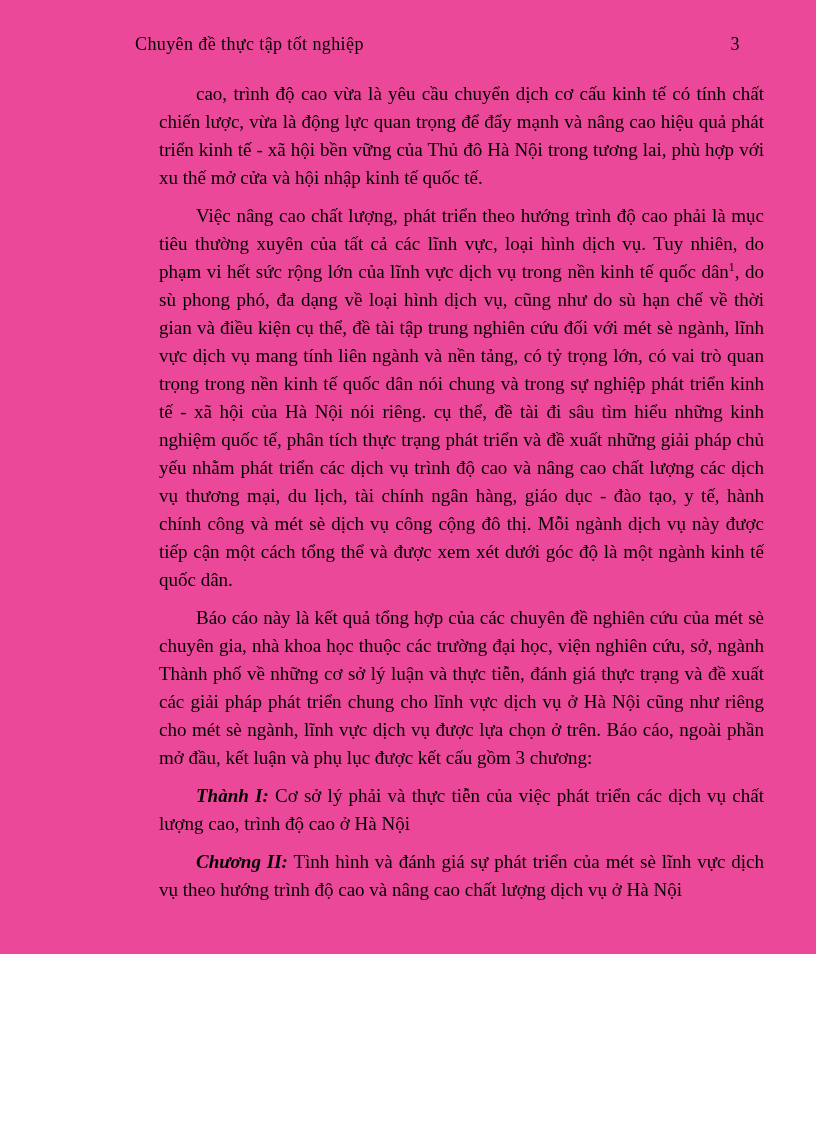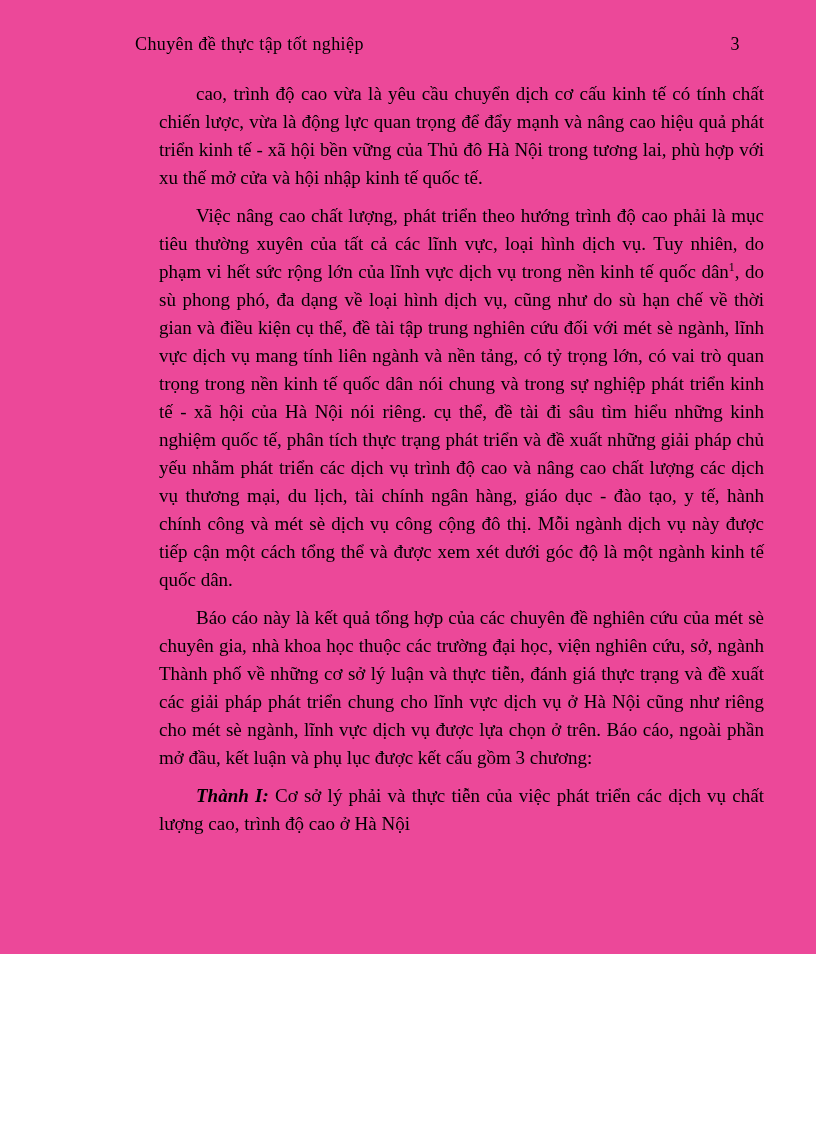--- a/index.html
+++ b/index.html
@@ -68,17 +68,18 @@
   <div class="page-header">
     <span class="header-title">Chuyên đề thực tập tốt nghiệp</span>
     <span class="header-pagenum">3</span>
   </div>
 
   <div class="content">
       <p><span>cao, trình độ cao vừa là yêu cầu chuyển dịch cơ cấu kinh tế có tính chất chiến lược, vừa là động lực quan trọng để đẩy mạnh và nâng cao hiệu quả phát triển kinh tế - xã hội bền vững của Thủ đô Hà Nội trong tương lai, phù hợp với xu thế mở cửa và hội nhập kinh tế quốc tế.</span></p>
       <p><span>Việc nâng cao chất lượng, phát triển theo hướng trình độ cao phải là mục tiêu thường xuyên của tất cả các lĩnh vực, loại hình dịch vụ. Tuy nhiên, do phạm vi hết sức rộng lớn của lĩnh vực dịch vụ trong nền kinh tế quốc dân</span><sup>1</sup><span>, do sù phong phó, đa dạng về loại hình dịch vụ, cũng như do sù hạn chế về thời gian và điều kiện cụ thể, đề tài tập trung nghiên cứu đối với mét sè ngành, lĩnh vực dịch vụ mang tính liên ngành và nền tảng, có tỷ trọng lớn, có vai trò quan trọng trong nền kinh tế quốc dân nói chung và trong sự nghiệp phát triển kinh tế - xã hội của Hà Nội nói riêng. cụ thể, đề tài đi sâu tìm hiểu những kinh nghiệm quốc tế, phân tích thực trạng phát triển và đề xuất những giải pháp chủ yếu nhằm phát triển các dịch vụ trình độ cao và nâng cao chất lượng các dịch vụ thương mại, du lịch, tài chính ngân hàng, giáo dục - đào tạo, y tế, hành chính công và mét sè dịch vụ công cộng đô thị. Mỗi ngành dịch vụ này được tiếp cận một cách tổng thể và được xem xét dưới góc độ là một ngành kinh tế quốc dân.</span></p>
       <p><span>Báo cáo này là kết quả tổng hợp của các chuyên đề nghiên cứu của mét sè chuyên gia, nhà khoa học thuộc các trường đại học, viện nghiên cứu, sở, ngành Thành phố về những cơ sở lý luận và thực tiễn, đánh giá thực trạng và đề xuất các giải pháp phát triển chung cho lĩnh vực dịch vụ ở Hà Nội cũng như riêng cho mét sè ngành, lĩnh vực dịch vụ được lựa chọn ở trên. Báo cáo, ngoài phần mở đầu, kết luận và phụ lục được kết cấu gồm 3 chương:</span></p>
       <p><span class="lead">Thành I:</span><span> Cơ sở lý phải và thực tiễn của việc phát triển các dịch vụ chất lượng cao, trình độ cao ở Hà Nội</span></p>
+      <p><span class="lead">Chương II:</span><span> Tình hình và đánh giá sự phát triển của mét sè lĩnh vực dịch vụ theo hướng trình độ cao và nâng cao chất lượng dịch vụ ở Hà Nội</span></p>
     </div>
 
   <div class="footnote-rule"></div>
 
 </div>
 
 </body></html>

